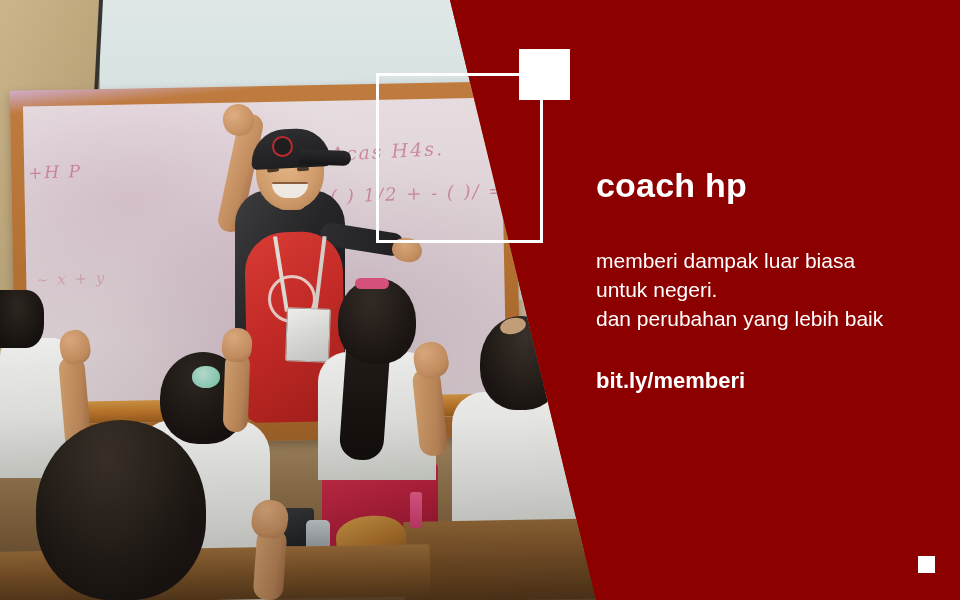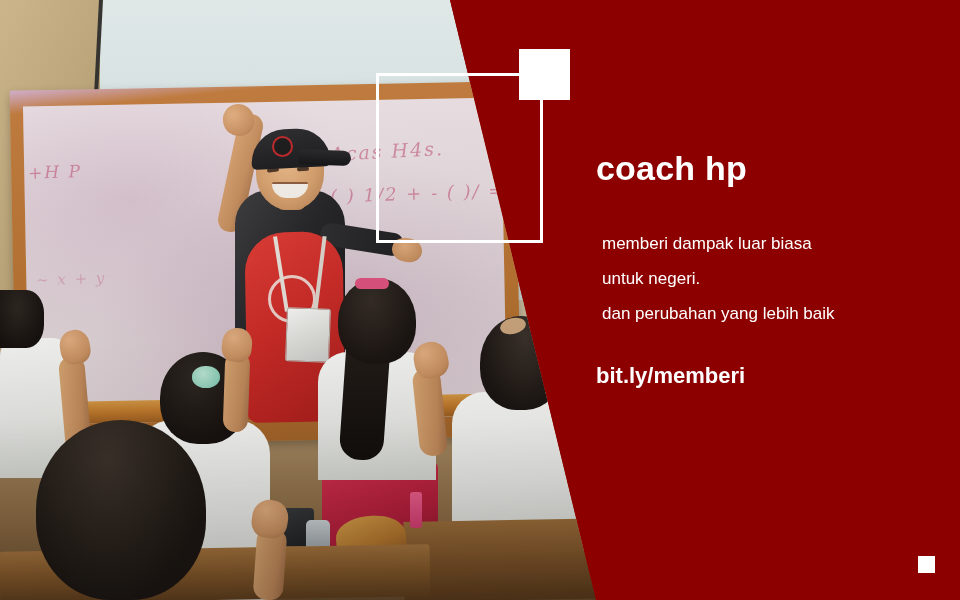--- a/index.html
+++ b/index.html
@@ -285,42 +285,42 @@
   #deco-dot {
     position: absolute;
     left: 918px; top: 556px;
     width: 17px; height: 17px;
     background: #ffffff;
   }
 
   
   #text-block {
     position: absolute;
-    left: 596px; top: 151px;
+    left: 596px; top: 168px;
     width: 340px;
     color: #ffffff;
   }
   #brand-title {
     font-size: 34px;
     font-weight: bold;
     letter-spacing: .2px;
     line-height: 1.05;
     margin: 0 0 42px 0;
   }
   #vision-label {
     font-size: 21px;
     font-weight: bold;
     line-height: 29px;
     margin: 0;
   }
   .vision-line {
-    font-size: 17px;
+    font-size: 21px;
     font-weight: normal;
     line-height: 29px;
-    margin: 6px;
+    margin: 0;
     white-space: nowrap;
   }
   #link-text {
     font-size: 22px;
     font-weight: bold;
     margin: 36px 0 0 0;
     line-height: 1.1;
   }
 </style>
 </head>

